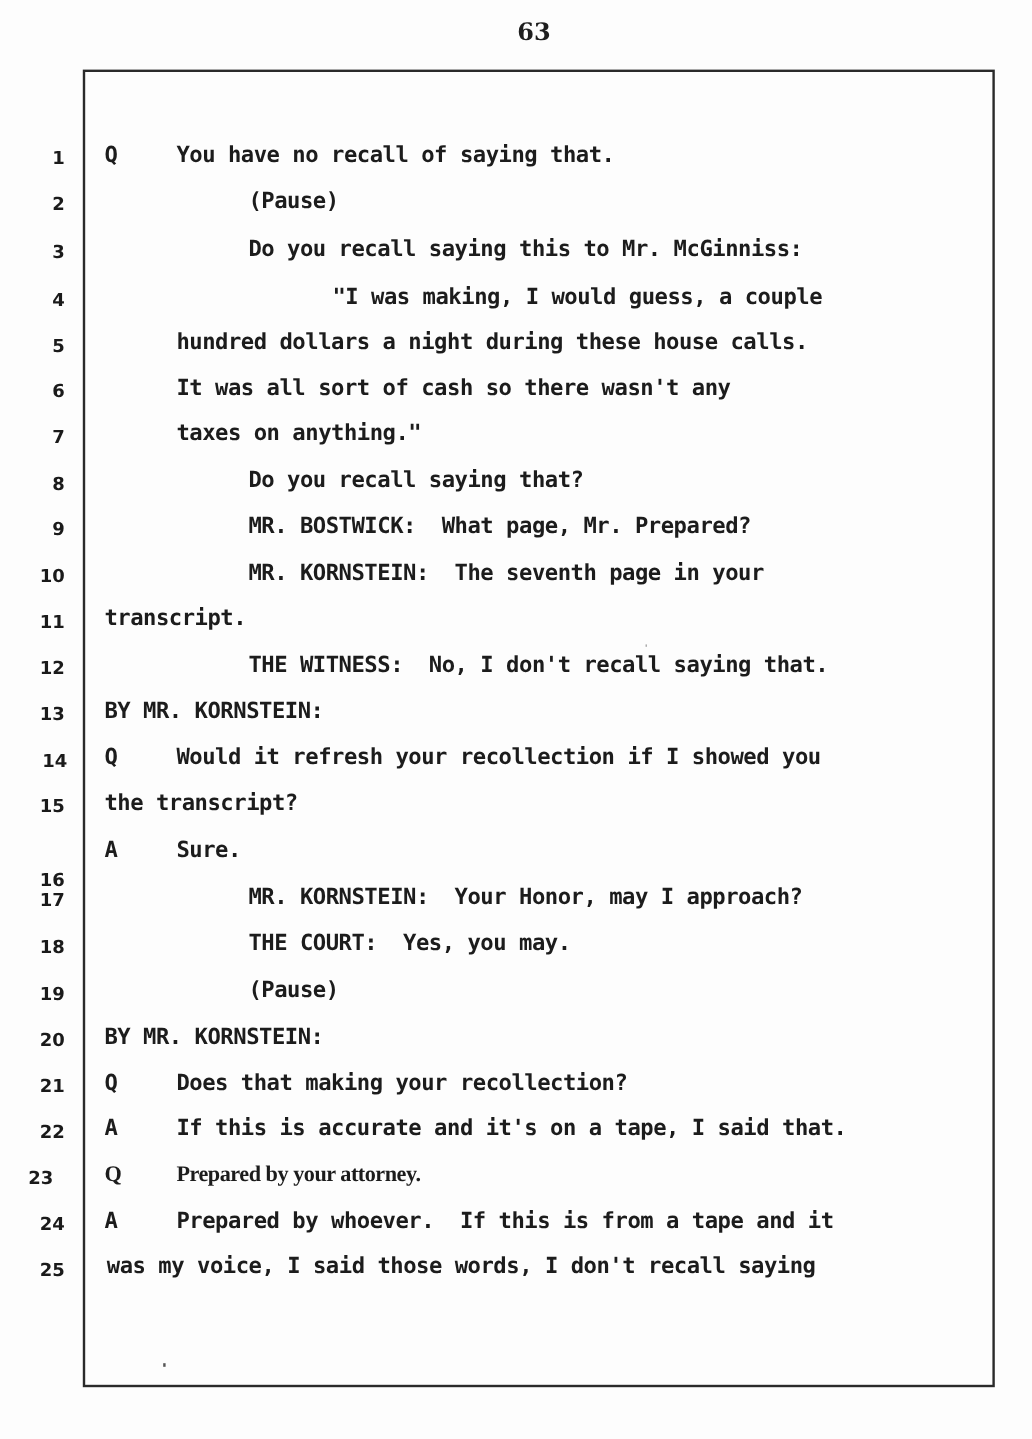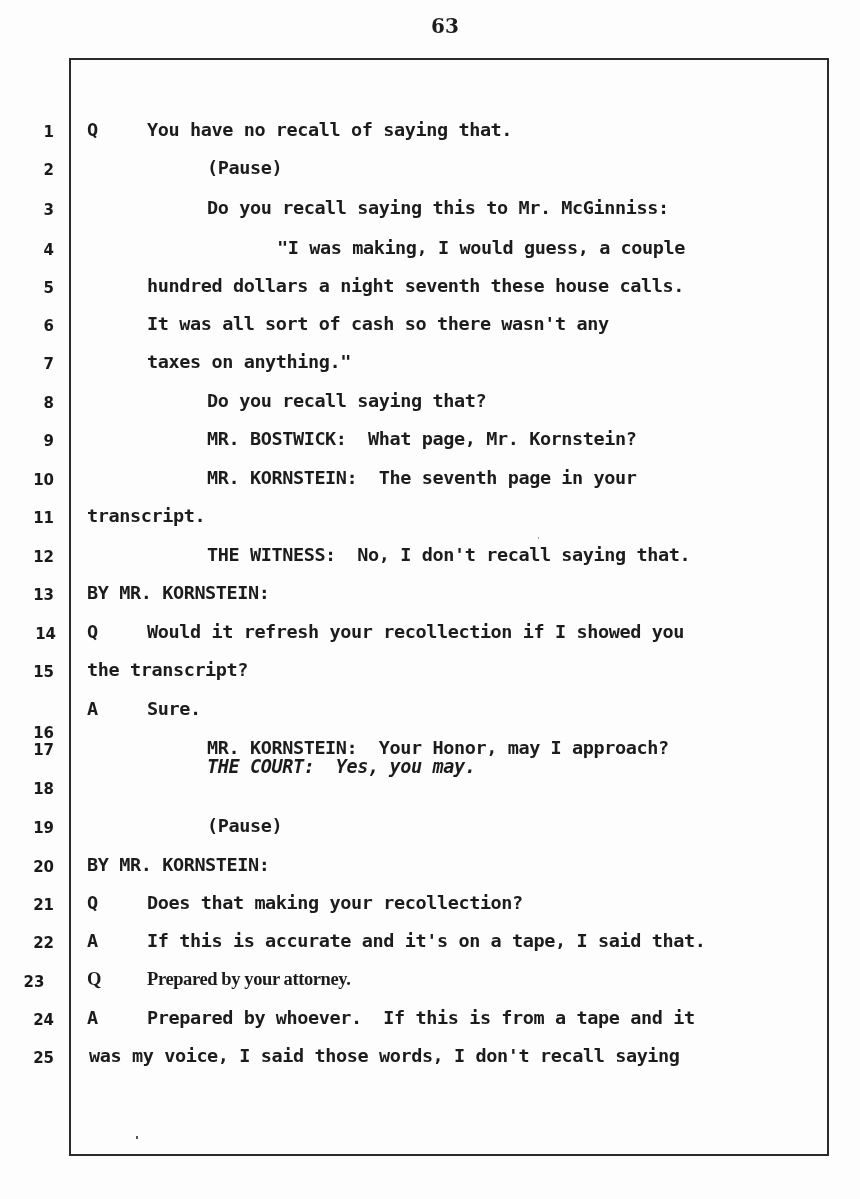--- a/index.html
+++ b/index.html
@@ -75,47 +75,47 @@
 <div id="lines-container">
     <div class="line-no" style="top: 123px; left: 14px;">1</div>
     <div class="text-line" style="top: 119px; left: 87px;"><span class="speaker-tag">Q</span><span>You have no recall of saying that.</span></div>
     <div class="line-no" style="top: 161px; left: 14px;">2</div>
     <div class="text-line" style="top: 157px; left: 207px;"><span>(Pause)</span></div>
     <div class="line-no" style="top: 201px; left: 14px;">3</div>
     <div class="text-line" style="top: 197px; left: 207px;"><span>Do you recall saying this to Mr. McGinniss:</span></div>
     <div class="line-no" style="top: 241px; left: 14px;">4</div>
     <div class="text-line" style="top: 237px; left: 277px;"><span>"I was making, I would guess, a couple</span></div>
     <div class="line-no" style="top: 279px; left: 14px;">5</div>
-    <div class="text-line" style="top: 275px; left: 147px;"><span>hundred dollars a night seventh these house calls.</span></div>
+    <div class="text-line" style="top: 275px; left: 147px;"><span>hundred dollars a night during these house calls.</span></div>
     <div class="line-no" style="top: 317px; left: 14px;">6</div>
     <div class="text-line" style="top: 313px; left: 147px;"><span>It was all sort of cash so there wasn't any</span></div>
     <div class="line-no" style="top: 355px; left: 14px;">7</div>
     <div class="text-line" style="top: 351px; left: 147px;"><span>taxes on anything."</span></div>
     <div class="line-no" style="top: 394px; left: 14px;">8</div>
     <div class="text-line" style="top: 390px; left: 207px;"><span>Do you recall saying that?</span></div>
     <div class="line-no" style="top: 432px; left: 14px;">9</div>
-    <div class="text-line" style="top: 428px; left: 207px;"><span>MR. BOSTWICK:  What page, Mr. Kornstein?</span></div>
+    <div class="text-line" style="top: 428px; left: 207px;"><span>MR. BOSTWICK:  What page, Mr. Prepared?</span></div>
     <div class="line-no" style="top: 471px; left: 14px;">10</div>
     <div class="text-line" style="top: 467px; left: 207px;"><span>MR. KORNSTEIN:  The seventh page in your</span></div>
     <div class="line-no" style="top: 509px; left: 14px;">11</div>
     <div class="text-line" style="top: 505px; left: 87px;"><span>transcript.</span></div>
     <div class="line-no" style="top: 548px; left: 14px;">12</div>
     <div class="text-line" style="top: 544px; left: 207px;"><span>THE WITNESS:  No, I don't recall saying that.</span></div>
     <div class="line-no" style="top: 586px; left: 14px;">13</div>
     <div class="text-line" style="top: 582px; left: 87px;"><span>BY MR. KORNSTEIN:</span></div>
     <div class="line-no" style="top: 625px; left: 16px;">14</div>
     <div class="text-line" style="top: 621px; left: 87px;"><span class="speaker-tag">Q</span><span>Would it refresh your recollection if I showed you</span></div>
     <div class="line-no" style="top: 663px; left: 14px;">15</div>
     <div class="text-line" style="top: 659px; left: 87px;"><span>the transcript?</span></div>
     <div class="line-no" style="top: 702px; left: 14px; margin-top: 22px;">16</div>
     <div class="text-line" style="top: 698px; left: 87px;"><span class="speaker-tag">A</span><span>Sure.</span></div>
     <div class="line-no" style="top: 741px; left: 14px;">17</div>
     <div class="text-line" style="top: 737px; left: 207px;"><span>MR. KORNSTEIN:  Your Honor, may I approach?</span></div>
     <div class="line-no" style="top: 780px; left: 14px;">18</div>
-    <div class="text-line" style="top: 756px; left: 207px; font-style: italic;"><span>THE COURT:  Yes, you may.</span></div>
+    <div class="text-line" style="top: 776px; left: 207px;"><span>THE COURT:  Yes, you may.</span></div>
     <div class="line-no" style="top: 819px; left: 14px;">19</div>
     <div class="text-line" style="top: 815px; left: 207px;"><span>(Pause)</span></div>
     <div class="line-no" style="top: 858px; left: 14px;">20</div>
     <div class="text-line" style="top: 854px; left: 87px;"><span>BY MR. KORNSTEIN:</span></div>
     <div class="line-no" style="top: 896px; left: 14px;">21</div>
     <div class="text-line" style="top: 892px; left: 87px;"><span class="speaker-tag">Q</span><span>Does that making your recollection?</span></div>
     <div class="line-no" style="top: 934px; left: 14px;">22</div>
     <div class="text-line" style="top: 930px; left: 87px;"><span class="speaker-tag">A</span><span>If this is accurate and it's on a tape, I said that.</span></div>
     <div class="line-no" style="top: 973px; left: 14px; text-align: center;">23</div>
     <div class="text-line" style="top: 969px; left: 87px; font-family: Liberation Serif, serif;"><span class="speaker-tag">Q</span><span>Prepared by your attorney.</span></div>

